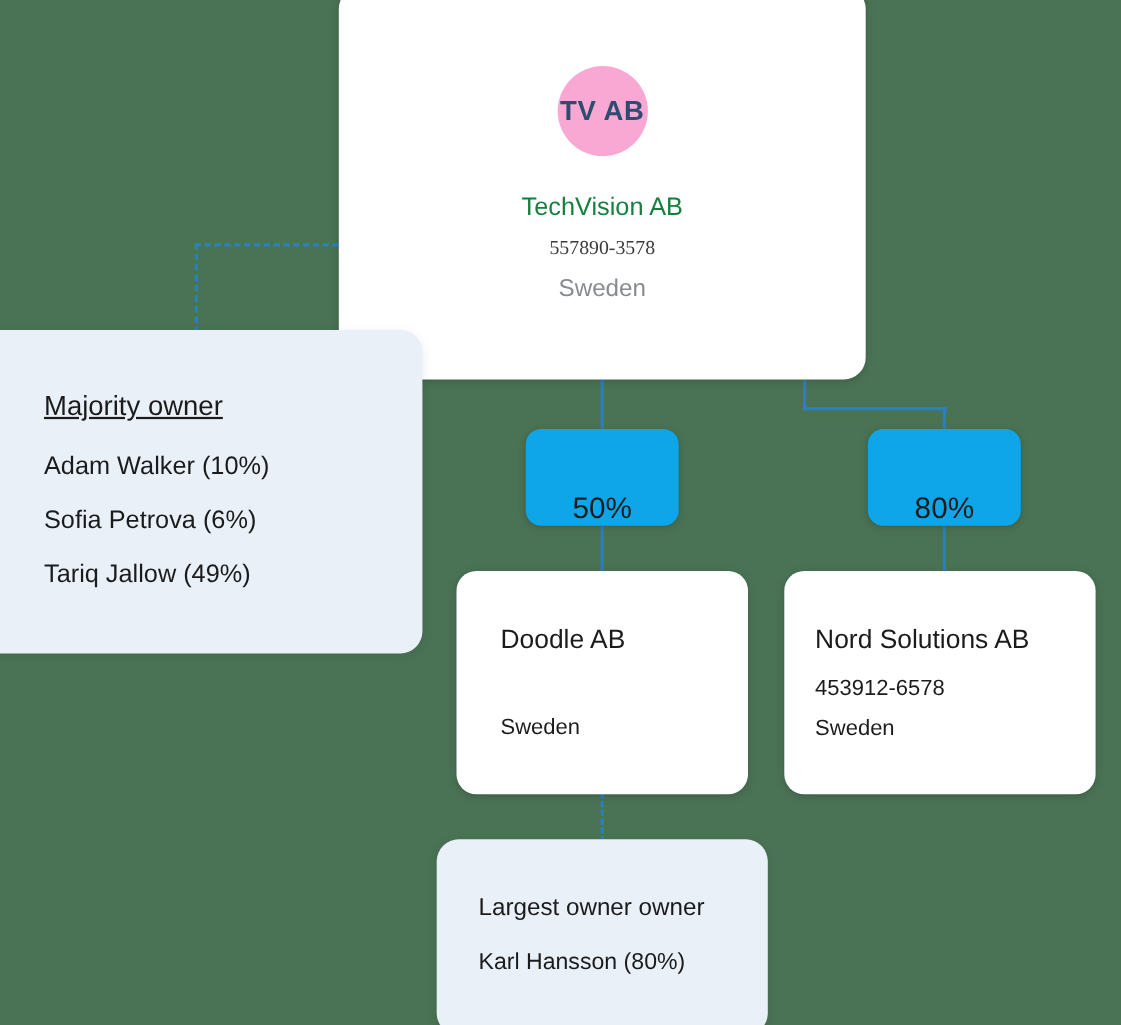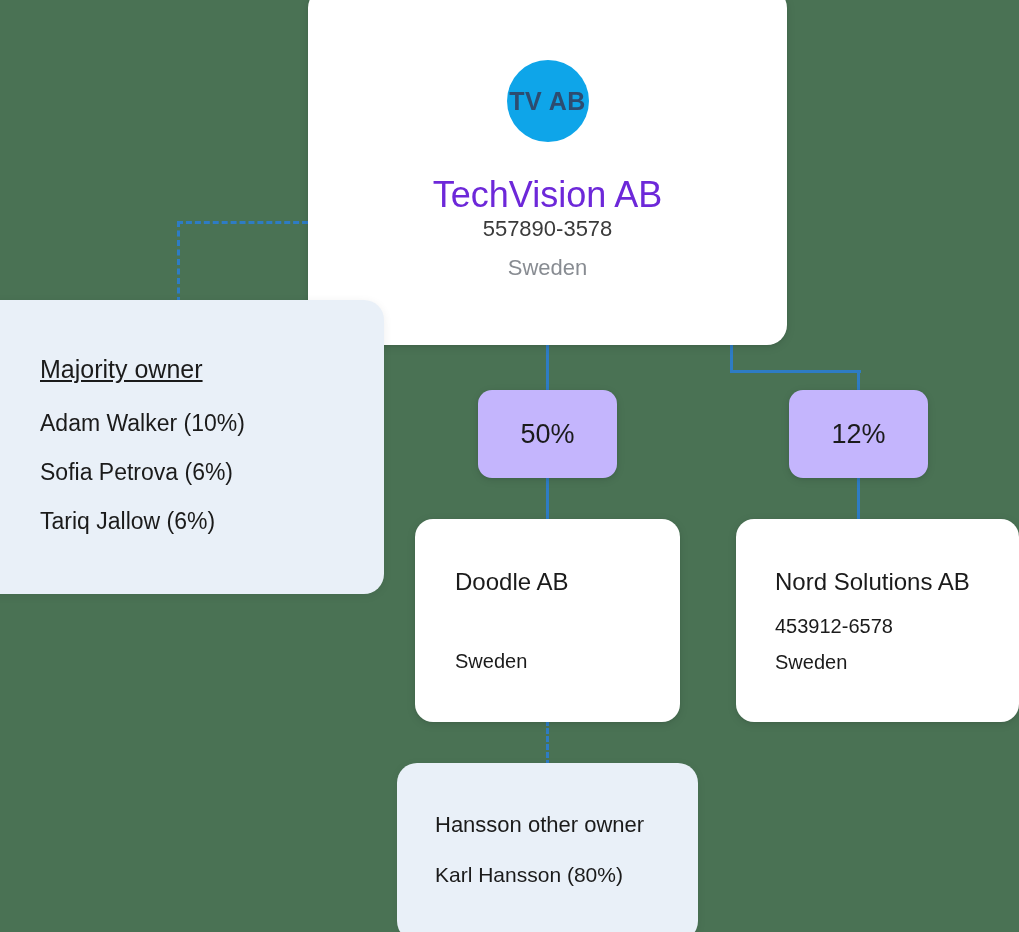--- a/index.html
+++ b/index.html
@@ -86,39 +86,41 @@
     height: 357px;
     border-radius: 20px;
     display: flex;
     flex-direction: column;
     align-items: center;
   }
   #root-avatar {
     width: 82px;
     height: 82px;
     border-radius: 50%;
-    background: #0ea5e9;
+    background: #f9a8d4;
     margin-top: 72px;
     display: flex;
     align-items: center;
     justify-content: center;
     color: #2d4c70;
     font-size: 25px;
     font-weight: 700;
     letter-spacing: 0.5px;
   }
   #root-name {
     margin-top: 32px;
-    font-size: 36px;
-    color: #6d28d9;
+    font-size: 23px;
+    color: #15803d;
     font-weight: 400;
   }
   #root-regno {
-    font-size: 22px;
+    margin-top: 14px;
+    font-size: 18px;
     color: #3a3a3a;
+    font-family: Liberation Serif, serif;
   }
   #root-country {
     margin-top: 13px;
     font-size: 22px;
     color: #888c92;
   }
 
   
   .sub-card {
     padding: 0 40px;
@@ -127,25 +129,25 @@
     justify-content: center;
   }
   #doodle-card {
     left: 415px;
     top: 519px;
     width: 265px;
     height: 203px;
     gap: 35px;
   }
   #nord-card {
-    left: 736px;
+    left: 713px;
     top: 519px;
     width: 283px;
     height: 203px;
-    padding: 0 39px;
+    padding: 0 28px;
   }
   .sub-name {
     font-size: 24px;
     color: #1b1b1b;
     margin-bottom: 19px;
   }
   .sub-regno {
     font-size: 20px;
     color: #1b1b1b;
     margin-bottom: 13px;
@@ -153,25 +155,25 @@
   .sub-country {
     font-size: 20px;
     color: #1b1b1b;
   }
 
   
   .pct-badge {
     position: absolute;
     width: 139px;
     height: 88px;
-    background: #c4b5fd;
+    background: #0ea5e9;
     border-radius: 14px;
     box-shadow: 0 2px 9px rgba(0,0,0,0.11), 0 1px 3px rgba(0,0,0,0.06);
     display: flex;
-    align-items: center;
+    align-items: flex-end;
     justify-content: center;
     font-size: 27px;
     color: #1b1b1b;
     z-index: 4;
   }
   #badge-doodle { left: 478px; top: 390px; }
   #badge-nord   { left: 789px; top: 390px; }
 
   
   .info-panel {
@@ -244,39 +246,39 @@
     </div>
     <div id="root-name">TechVision AB</div>
     <div id="root-regno">557890-3578</div>
     <div id="root-country">Sweden</div>
   </div>
 
   <div class="pct-badge" id="badge-doodle">
     <span>50%</span>
   </div>
   <div class="pct-badge" id="badge-nord">
-    <span>12%</span>
+    <span>80%</span>
   </div>
 
   <div class="node-card sub-card" id="doodle-card">
     <div class="sub-name">Doodle AB</div>
     <div class="sub-country">Sweden</div>
   </div>
 
   <div class="node-card sub-card" id="nord-card">
     <div class="sub-name">Nord Solutions AB</div>
     <div class="sub-regno">453912-6578</div>
     <div class="sub-country">Sweden</div>
   </div>
 
   <div class="info-panel" id="majority-panel">
     <div id="majority-title">Majority owner</div>
     <div class="owner-line">Adam Walker (10%)</div>
     <div class="owner-line">Sofia Petrova (6%)</div>
-    <div class="owner-line">Tariq Jallow (6%)</div>
+    <div class="owner-line">Tariq Jallow (49%)</div>
   </div>
 
   <div class="info-panel" id="largest-panel">
-    <div id="largest-title">Hansson other owner</div>
+    <div id="largest-title">Largest owner owner</div>
     <div id="largest-owner">Karl Hansson (80%)</div>
   </div>
 
 </div>
 
 </body></html>

